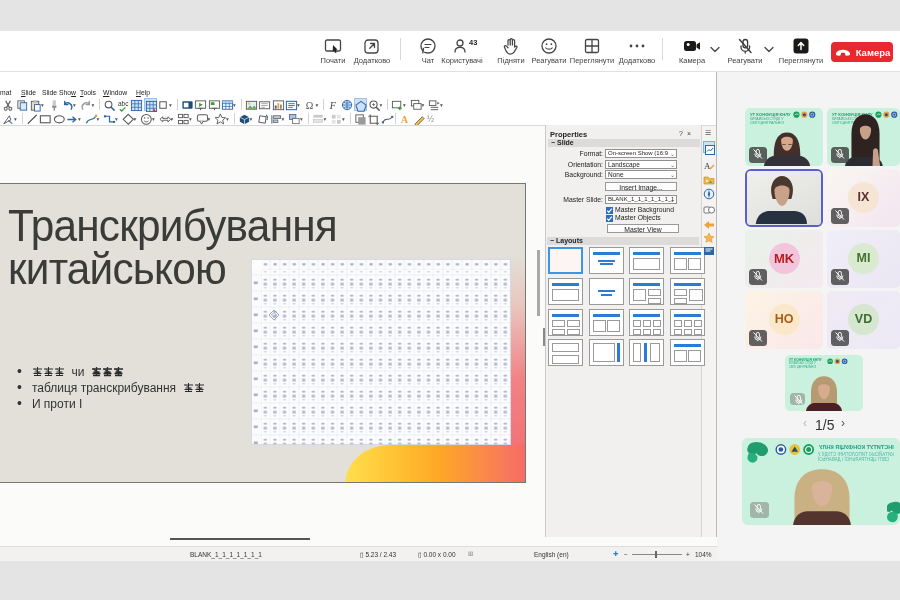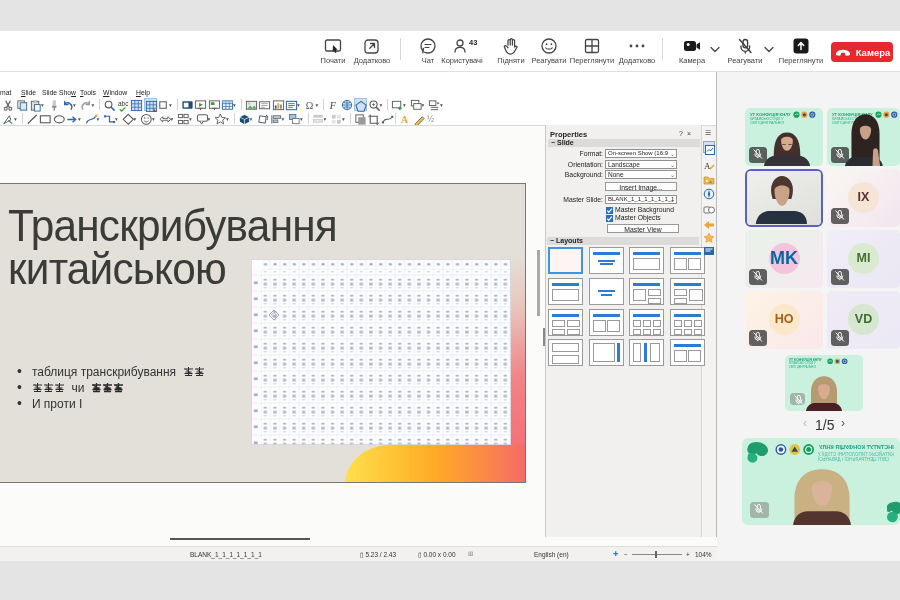--- a/index.html
+++ b/index.html
@@ -364,45 +364,45 @@
   <div class="abs" style="left:0;top:54px;width:545px;height:411px;background:#fbfbfa;overflow:hidden">
 
     <div class="abs" style="left:0;top:57px;width:526px;height:300px;background:#e2e0d8;border:1px solid #777;border-left:none;overflow:hidden">
       <div class="abs" style="left:300px;top:0;right:0;bottom:0;background:radial-gradient(ellipse 150px 260px at 100% 100%, #f4696e 0%, rgba(243,120,124,0.9) 40%, rgba(242,160,150,0.4) 68%, rgba(240,200,180,0.0) 88%)"></div>
 
       <div class="abs" style="left:345px;top:261px;width:181px;height:39px;background:linear-gradient(90deg,#ffdf4e 0%,#ffc233 28%,#ffa726 52%,#fb8d44 74%,#f66a68 100%);border-top-left-radius:48px 42px"></div>
 
       <div class="abs" style="left:8px;top:20px;font-size:45px;line-height:43px;color:#3b3b38;letter-spacing:-0.8px;transform:scaleX(0.94);transform-origin:0 0">Транскрибування<br>китайською</div>
 
       <div class="abs" style="left:17px;top:180px;font-size:12px;line-height:15px;color:#333">
-        <div><span style="font-size:14px">•</span>&nbsp;&nbsp;&nbsp;таблиця транскрибування&nbsp; <svg width="11" height="11" viewBox="0 0 11 11" style="vertical-align:-1px">
-              <path d="M1 3 h9 M1.5 7.5 h8 M5.5 1 v9 M2.5 6 h6 M2 9.5 l7 0" stroke="#2b2b2b" stroke-width="1.0"></path>
-              <path d="M2.5 3 l6 5" stroke="#2b2b2b" stroke-width="0.8"></path>
-            </svg><svg width="11" height="11" viewBox="0 0 11 11" style="vertical-align:-1px">
-              <path d="M1 3 h9 M1.5 7.5 h8 M5.5 1 v9 M2.5 6 h6 M2 9.5 l7 0" stroke="#2b2b2b" stroke-width="1.0"></path>
-              <path d="M2.5 3 l6 5" stroke="#2b2b2b" stroke-width="0.8"></path>
-            </svg></div>
         <div><span style="font-size:14px">•</span>&nbsp;&nbsp;&nbsp;<svg width="11" height="11" viewBox="0 0 11 11" style="vertical-align:-1px">
               <path d="M1 3 h9 M1.5 7.5 h8 M5.5 1 v9 M2.5 6 h6 M2 9.5 l7 0" stroke="#2b2b2b" stroke-width="1.0"></path>
               <path d="M2.5 3 l6 5" stroke="#2b2b2b" stroke-width="0.8"></path>
             </svg><svg width="11" height="11" viewBox="0 0 11 11" style="vertical-align:-1px">
               <path d="M1 3 h9 M1.5 7.5 h8 M5.5 1 v9 M2.5 6 h6 M2 9.5 l7 0" stroke="#2b2b2b" stroke-width="1.0"></path>
               <path d="M2.5 3 l6 5" stroke="#2b2b2b" stroke-width="0.8"></path>
             </svg><svg width="11" height="11" viewBox="0 0 11 11" style="vertical-align:-1px">
               <path d="M1 3 h9 M1.5 7.5 h8 M5.5 1 v9 M2.5 6 h6 M2 9.5 l7 0" stroke="#2b2b2b" stroke-width="1.0"></path>
               <path d="M2.5 3 l6 5" stroke="#2b2b2b" stroke-width="0.8"></path>
             </svg>&nbsp; чи&nbsp; <svg width="11" height="11" viewBox="0 0 11 11" style="vertical-align:-1px">
               <path d="M1 3 h9 M1.5 7.5 h8 M5.5 1 v9 M2.5 6 h6 M2 9.5 l7 0" stroke="#2b2b2b" stroke-width="1.3"></path>
               <path d="M2.5 3 l6 5" stroke="#2b2b2b" stroke-width="1.04"></path>
             </svg><svg width="11" height="11" viewBox="0 0 11 11" style="vertical-align:-1px">
               <path d="M1 3 h9 M1.5 7.5 h8 M5.5 1 v9 M2.5 6 h6 M2 9.5 l7 0" stroke="#2b2b2b" stroke-width="1.3"></path>
               <path d="M2.5 3 l6 5" stroke="#2b2b2b" stroke-width="1.04"></path>
             </svg><svg width="11" height="11" viewBox="0 0 11 11" style="vertical-align:-1px">
               <path d="M1 3 h9 M1.5 7.5 h8 M5.5 1 v9 M2.5 6 h6 M2 9.5 l7 0" stroke="#2b2b2b" stroke-width="1.3"></path>
               <path d="M2.5 3 l6 5" stroke="#2b2b2b" stroke-width="1.04"></path>
+            </svg></div>
+        <div><span style="font-size:14px">•</span>&nbsp;&nbsp;&nbsp;таблиця транскрибування&nbsp; <svg width="11" height="11" viewBox="0 0 11 11" style="vertical-align:-1px">
+              <path d="M1 3 h9 M1.5 7.5 h8 M5.5 1 v9 M2.5 6 h6 M2 9.5 l7 0" stroke="#2b2b2b" stroke-width="1.0"></path>
+              <path d="M2.5 3 l6 5" stroke="#2b2b2b" stroke-width="0.8"></path>
+            </svg><svg width="11" height="11" viewBox="0 0 11 11" style="vertical-align:-1px">
+              <path d="M1 3 h9 M1.5 7.5 h8 M5.5 1 v9 M2.5 6 h6 M2 9.5 l7 0" stroke="#2b2b2b" stroke-width="1.0"></path>
+              <path d="M2.5 3 l6 5" stroke="#2b2b2b" stroke-width="0.8"></path>
             </svg></div>
         <div><span style="font-size:14px">•</span>&nbsp;&nbsp;&nbsp;И проти І</div>
       </div>
 
       <div class="abs" style="left:251px;top:75px;width:260px;height:186px"><svg width="260" height="186" viewBox="0 0 260 186" style="">
             <defs>
     <pattern id="tcell" width="9.6" height="16" patternUnits="userSpaceOnUse">
       <rect width="9.6" height="16" fill="#fdfdfe"></rect>
       <rect width="9.6" height="16" fill="none" stroke="#e2e5ef" stroke-width="0.55"></rect>
       <rect x="3.2" y="3.8" width="3" height="1.8" fill="#9ba1b8" opacity="0.85"></rect>
@@ -669,21 +669,21 @@
   </div>
 <div style="position:absolute;left:827px;top:169px;width:73px;height:58px;background:linear-gradient(135deg,#faf6f2,#f2e5ef);border-radius:5px;overflow:hidden;box-sizing:border-box">
     <div style="position:absolute;left:21.0px;top:12.5px;width:31px;height:31px;border-radius:50%;background:#f6e5d5;display:flex;align-items:center;justify-content:center;font-weight:bold;font-size:12.5px;color:#5c3030">IX</div>
     <div style="position:absolute;left:3.5px;top:39px;width:18px;height:15.5px;background:rgba(64,64,64,0.82);border-radius:3.5px"><svg width="15" height="12" viewBox="0 0 15 12" style="margin:1px">
         <path d="M6.2 3 a1.6 1.6 0 0 1 3.2 0 v2.8 a1.6 1.6 0 0 1 -3.2 0 z" fill="none" stroke="#fff" stroke-width="0.9"></path>
         <path d="M4.8 5.5 v0.5 a3 3 0 0 0 6 0 V5.5 M7.8 9 v1.2" fill="none" stroke="#fff" stroke-width="0.9"></path>
         <path d="M3.5 1.5 L12 10.5" stroke="#fff" stroke-width="1"></path>
       </svg></div>
   </div>
 <div style="position:absolute;left:745px;top:230px;width:78px;height:58px;background:linear-gradient(135deg,#e8f2e9,#f6e9f0);border-radius:5px;overflow:hidden;box-sizing:border-box">
-    <div style="position:absolute;left:23.5px;top:12.5px;width:31px;height:31px;border-radius:50%;background:#f2c5dd;display:flex;align-items:center;justify-content:center;font-weight:bold;font-size:18px;color:#0369a1">MK</div>
+    <div style="position:absolute;left:23.5px;top:12.5px;width:31px;height:31px;border-radius:50%;background:#f2c5dd;display:flex;align-items:center;justify-content:center;font-weight:bold;font-size:13px;color:#b91c1c">MK</div>
     <div style="position:absolute;left:3.5px;top:39px;width:18px;height:15.5px;background:rgba(64,64,64,0.82);border-radius:3.5px"><svg width="15" height="12" viewBox="0 0 15 12" style="margin:1px">
         <path d="M6.2 3 a1.6 1.6 0 0 1 3.2 0 v2.8 a1.6 1.6 0 0 1 -3.2 0 z" fill="none" stroke="#fff" stroke-width="0.9"></path>
         <path d="M4.8 5.5 v0.5 a3 3 0 0 0 6 0 V5.5 M7.8 9 v1.2" fill="none" stroke="#fff" stroke-width="0.9"></path>
         <path d="M3.5 1.5 L12 10.5" stroke="#fff" stroke-width="1"></path>
       </svg></div>
   </div>
 <div style="position:absolute;left:827px;top:230px;width:73px;height:58px;background:linear-gradient(135deg,#f0eef8,#eae6f3);border-radius:5px;overflow:hidden;box-sizing:border-box">
     <div style="position:absolute;left:21.0px;top:12.5px;width:31px;height:31px;border-radius:50%;background:#d9ead0;display:flex;align-items:center;justify-content:center;font-weight:bold;font-size:12.5px;color:#46702f">MI</div>
     <div style="position:absolute;left:3.5px;top:39px;width:18px;height:15.5px;background:rgba(64,64,64,0.82);border-radius:3.5px"><svg width="15" height="12" viewBox="0 0 15 12" style="margin:1px">
         <path d="M6.2 3 a1.6 1.6 0 0 1 3.2 0 v2.8 a1.6 1.6 0 0 1 -3.2 0 z" fill="none" stroke="#fff" stroke-width="0.9"></path>

